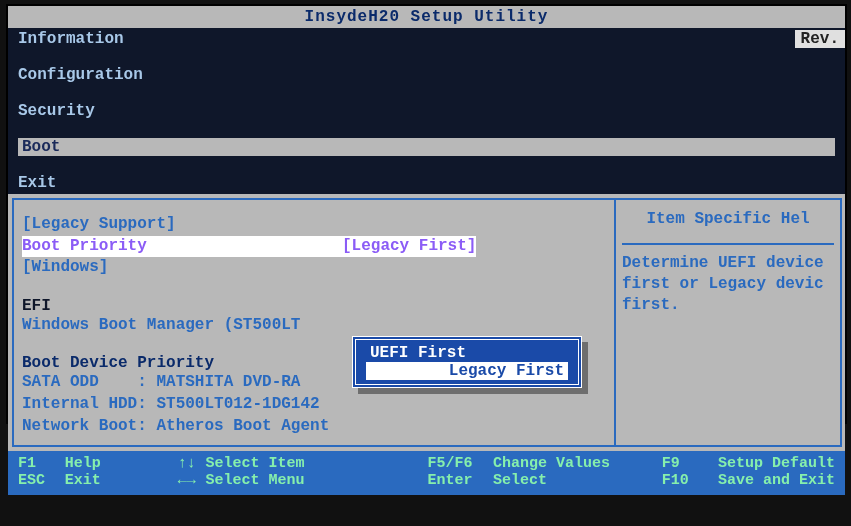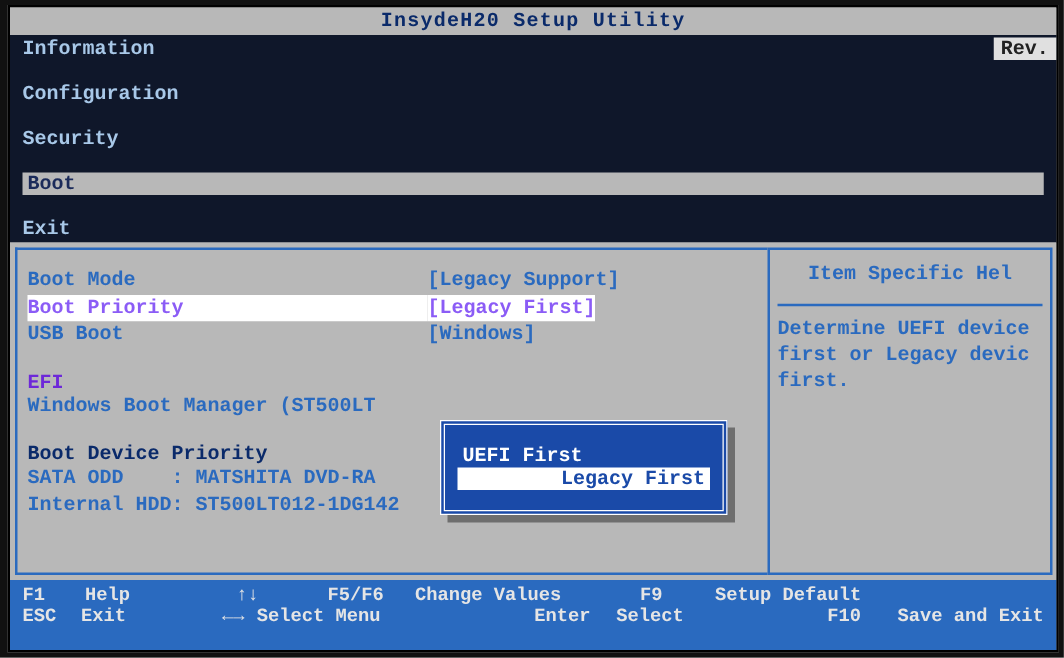--- a/index.html
+++ b/index.html
@@ -9,21 +9,21 @@
     background: #111;
     font-family: "Courier New", monospace;
     font-weight: bold;
     font-size: 16px;
     overflow: hidden;
     position: relative;
   }
   .screen {
     position: absolute;
     left: 6px; top: 4px;
-    width: 841px; height: 518px;
+    width: 841px; height: 420px;
     background: #b8b8b8;
     display: flex;
     flex-direction: column;
     border: 2px solid #000;
   }
   .title-bar {
     background: #b8b8b8;
     color: #0a2a6a;
     text-align: center;
     padding: 2px 0;
@@ -82,45 +82,45 @@
   }
   .help-body { line-height: 1.3; white-space: pre-line; }
   .row { display: flex; line-height: 1.35; }
   .label { width: 320px; white-space: nowrap; }
   .value { white-space: nowrap; }
   .row.selected .label,
   .row.selected .value {
     background: #fff;
     color: #8b5cf6;
   }
-  .section-hdr { color: #6d28d9; margin-top: 12px; }
+  .section-hdr { color: #0f172a; margin-top: 12px; }
   .popup {
     position: absolute;
     left: 338px;
     top: 136px;
     border: 4px double #fff;
     background: #1a4aa8;
-    padding: 16px 10px;
+    padding: 4px 10px;
     width: 230px;
     box-shadow: 6px 6px 0 rgba(0,0,0,0.4);
   }
   .popup-item {
     color: #fff;
     white-space: nowrap;
     padding: 0 4px;
   }
   .popup-item.selected {
     background: #fff;
     color: #1a4aa8;
     text-align: right;
   }
   .footer {
     background: #2a6abf;
-    color: #e5e5e5;
-    padding: 4px 10px 18px 10px;
+    color: #86efac;
+    padding: 4px 10px 6px 10px;
     font-size: 15px;
   }
   .footer-row { display: flex; }
   .fk { width: 50px; }
   .fl { width: 110px; }
   .fa { width: 40px; text-align: center; }
   .fl2 { width: 190px; }
   .fk2 { width: 70px; margin-left: 44px; }
   .fl3 { width: 180px; }
   .fk3 { width: 60px; }
@@ -139,43 +139,44 @@
     <span class="menu-item">Security</span>
     <span class="menu-item active">Boot</span>
     <span class="menu-item">Exit</span>
     <span class="rev">Rev.</span>
   </div>
 
   <div class="main-area">
     <div class="left-panel">
 
       <div class="row">
-        <span class="label">Boot Mode</span>
         <span class="value">[Legacy Support]</span>
       </div>
       <div class="row selected">
         <span class="label">Boot Priority</span>
         <span class="value">[Legacy First]</span>
       </div>
       <div class="row">
-        <span class="label">USB Boot</span>
         <span class="value">[Windows]</span>
       </div>
 
       <div class="section-hdr" style="margin-top:18px">EFI</div>
       <div class="row">
         <span class="label" style="width:auto">Windows Boot Manager (ST500LT</span>
       </div>
 
       <div class="section-hdr" style="margin-top:18px;color:#0a2a6a">Boot Device Priority</div>
       <div class="row">
         <span class="label" style="width:auto;white-space:pre">SATA ODD    : MATSHITA DVD-RA</span>
       </div>
       <div class="row">
         <span class="label" style="width:auto">Internal HDD: ST500LT012-1DG142</span>
+      </div>
+      <div class="row">
+        <span class="label" style="width:auto">Network Boot: Atheros Boot Agent</span>
       </div>
 
       <div class="popup">
         <div class="popup-item">UEFI First</div>
         <div class="popup-item selected">Legacy First</div>
       </div>
 
     </div>
 
     <div class="right-panel">
@@ -184,20 +185,21 @@
 first or Legacy devic
 first.</div>
     </div>
   </div>
 
   <div class="footer">
     <div class="footer-row">
       <span class="fk">F1</span>
       <span class="fl">Help</span>
       <span class="fa">↑↓</span>
+      <span class="fl2">Select Item</span>
       <span class="fk2">F5/F6</span>
       <span class="fl3">Change Values</span>
       <span class="fk3">F9</span>
       <span class="fl4">Setup Default</span>
     </div>
     <div class="footer-row">
       <span class="fk">ESC</span>
       <span class="fl">Exit</span>
       <span class="fa">←→</span>
       <span class="fl2">Select Menu</span>

